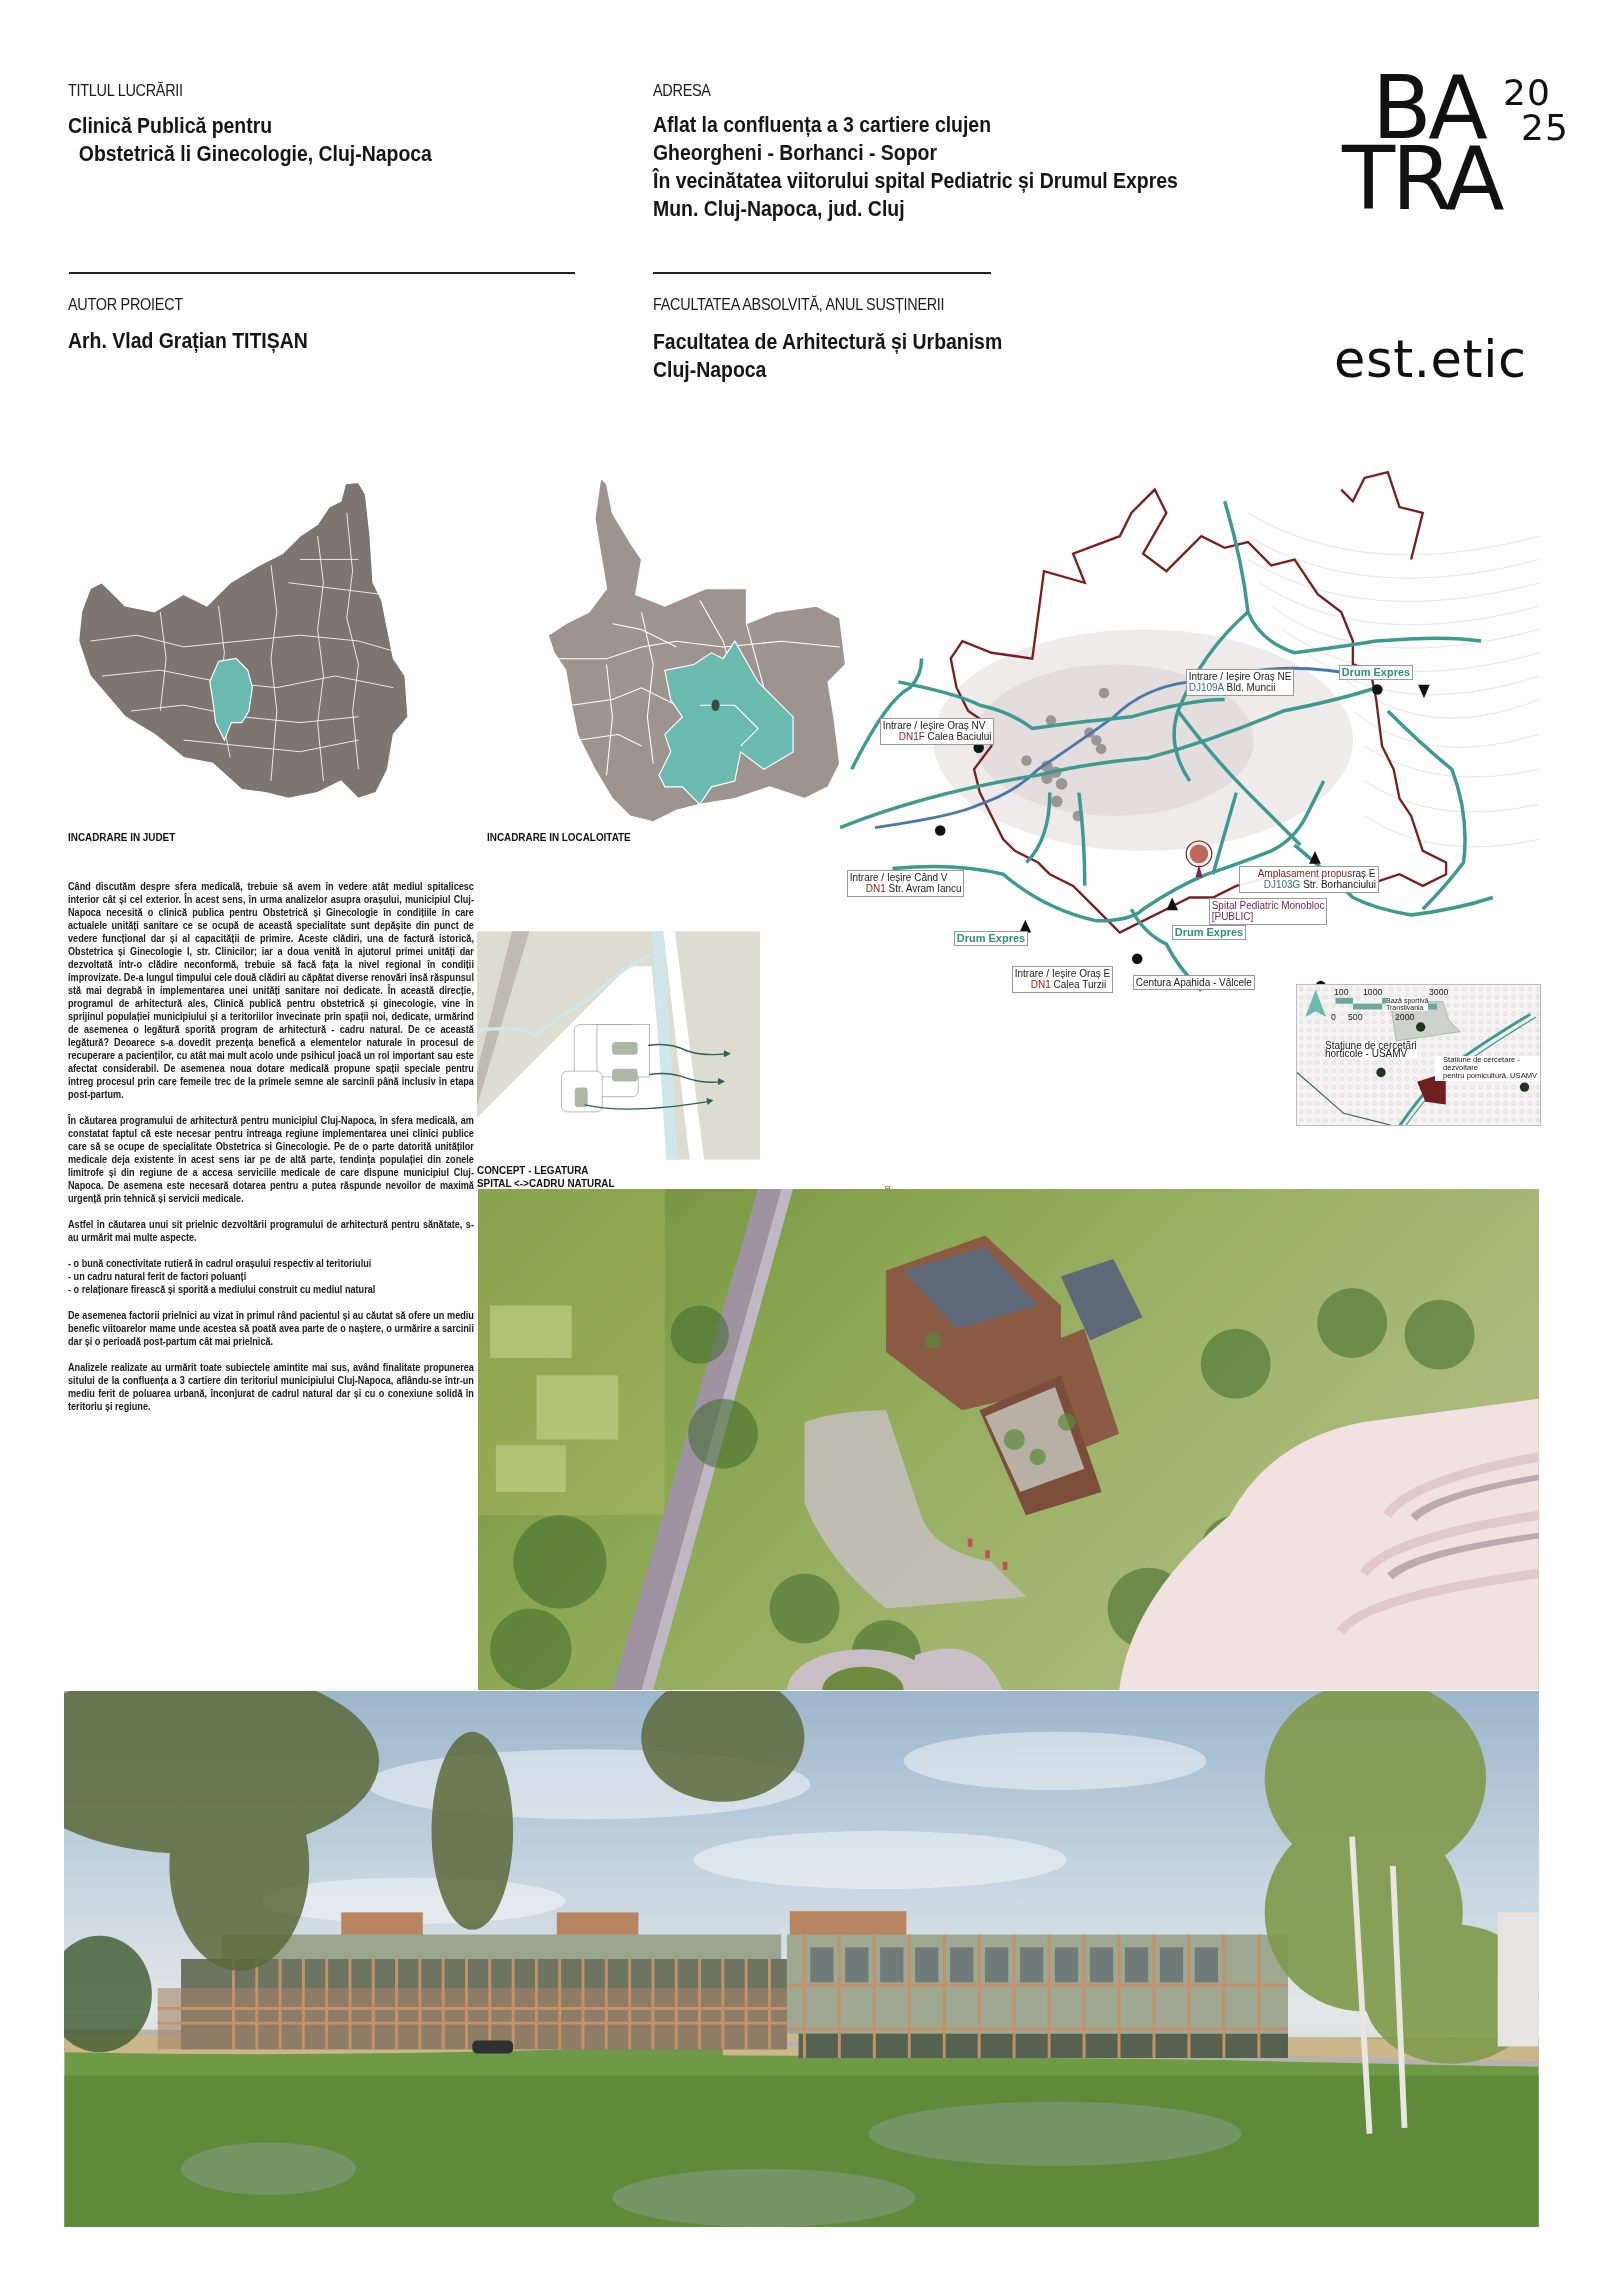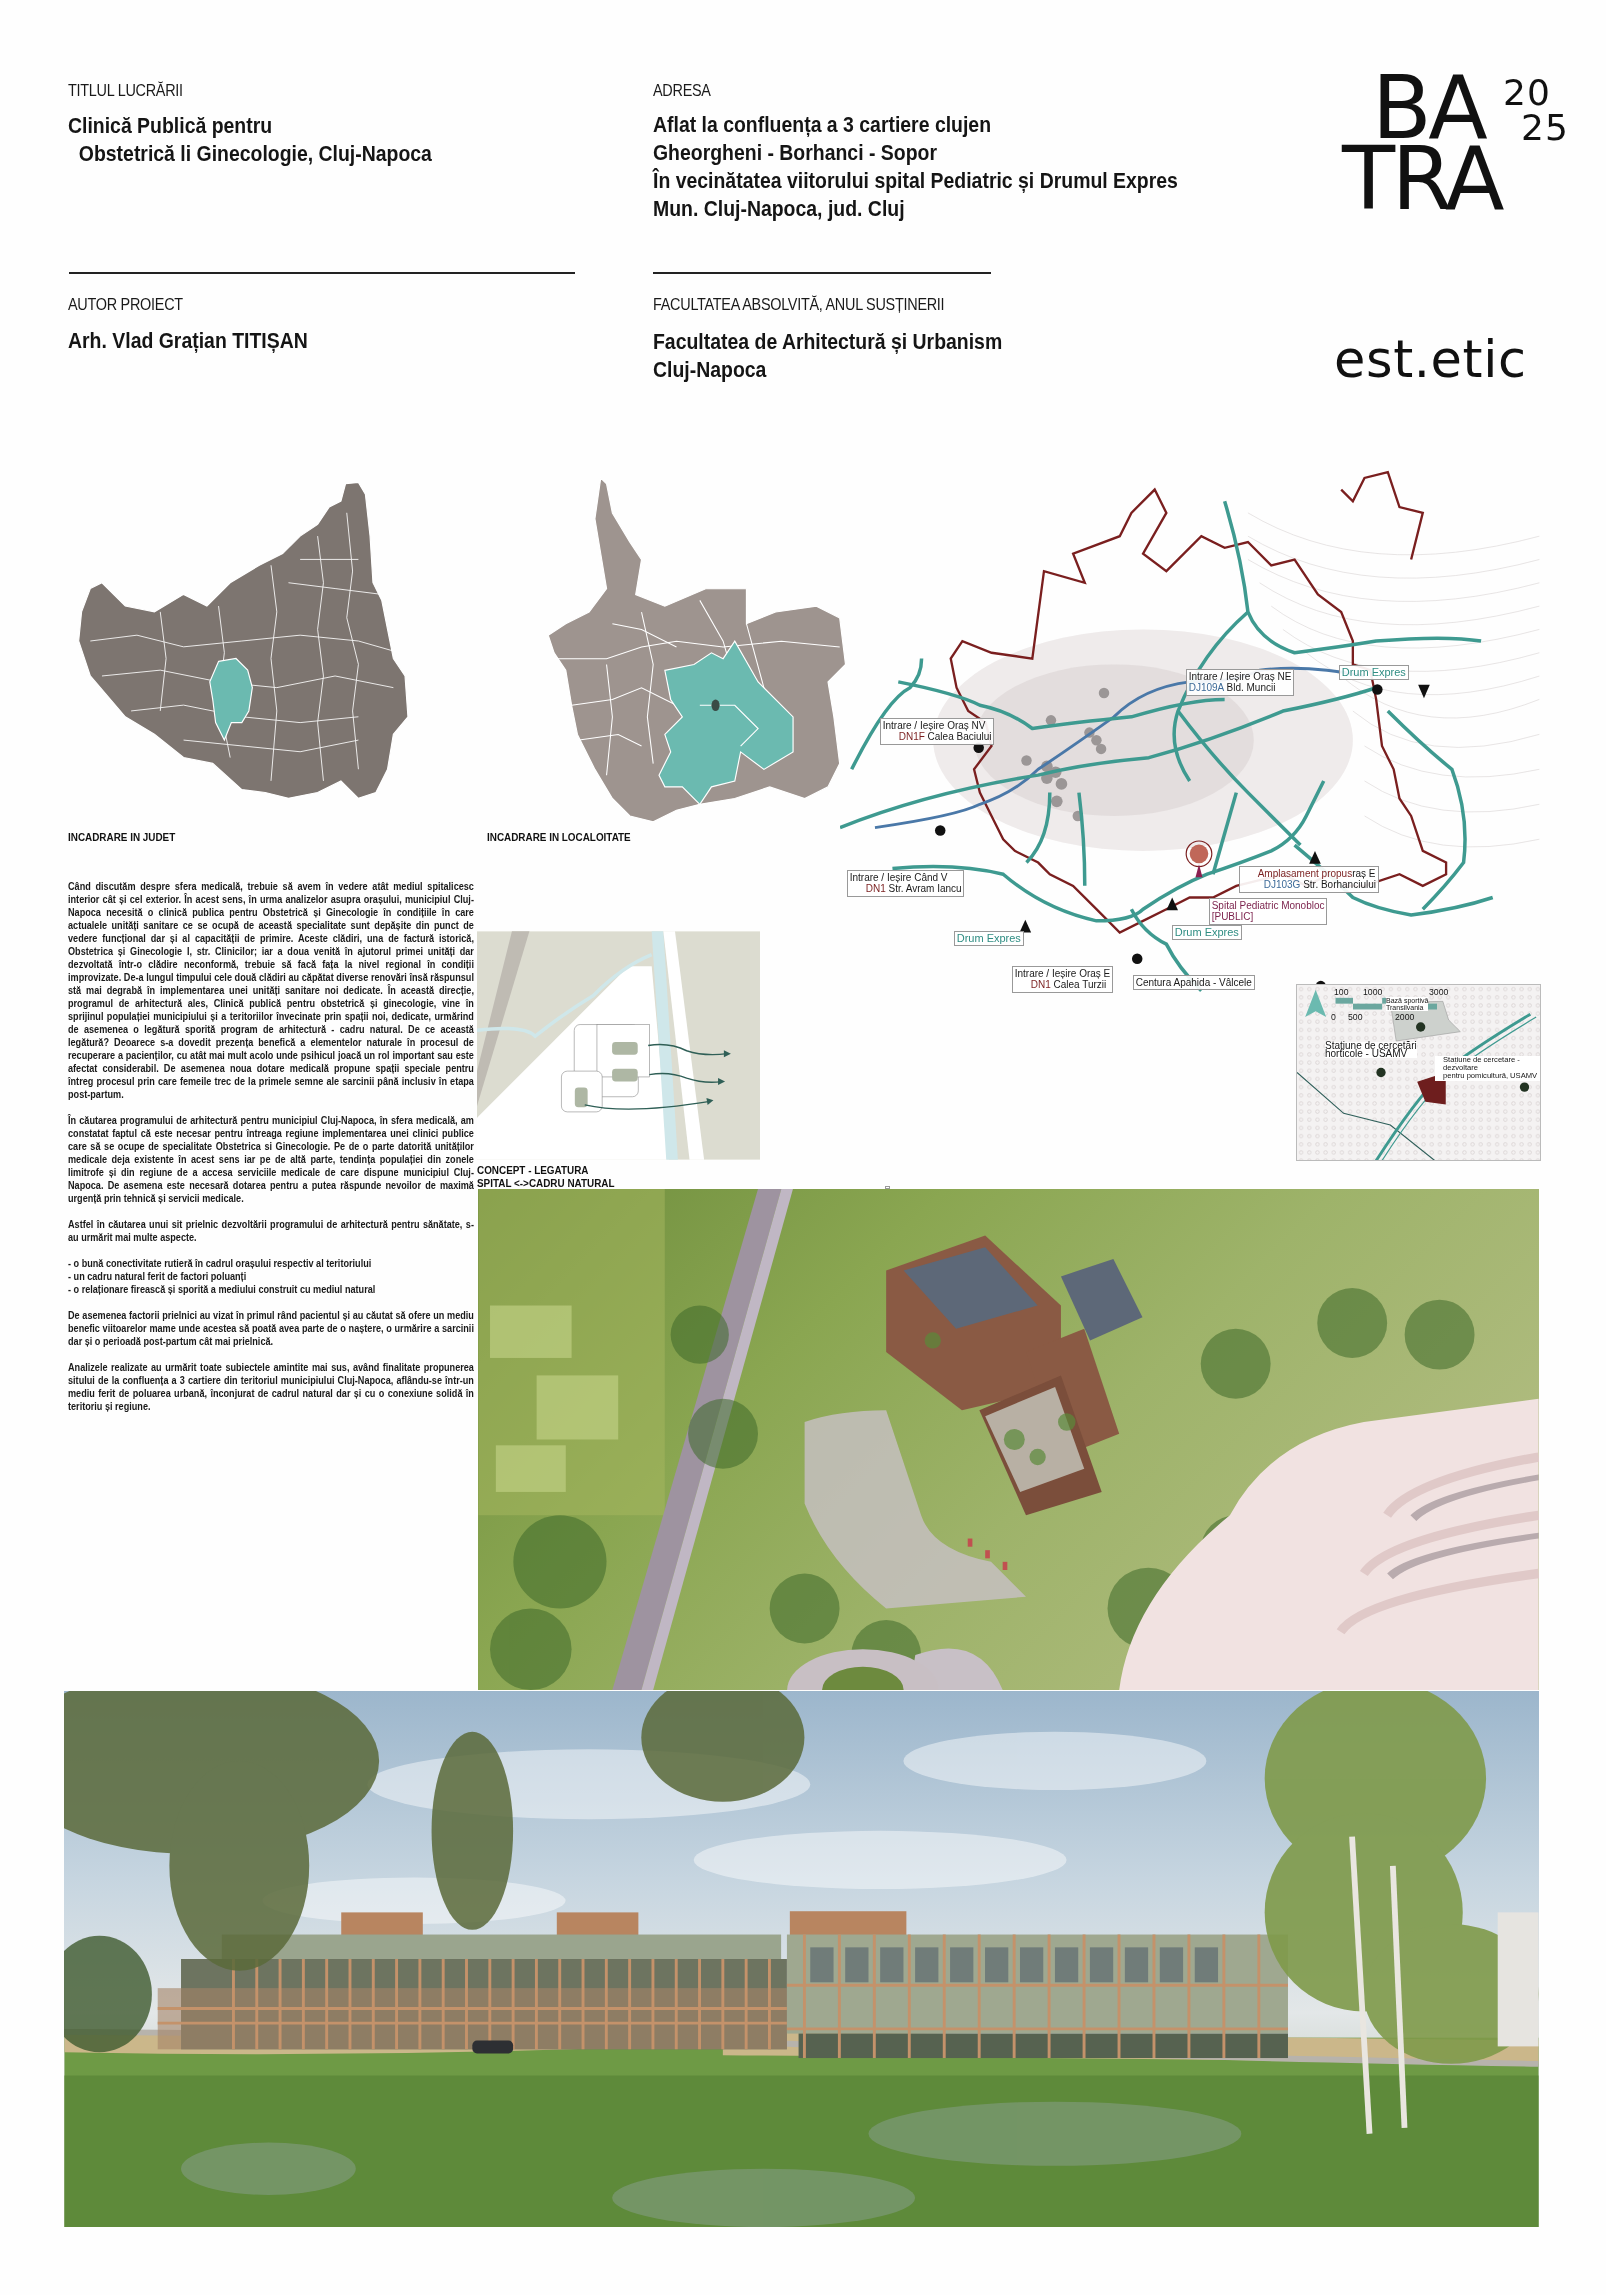--- a/index.html
+++ b/index.html
@@ -19,21 +19,21 @@
 
   .caption { font-size: 11px; font-weight: bold; color: #111; transform: scaleX(0.9); transform-origin: left; white-space: nowrap; }
 
   .body-text { font-size: 10.6px; line-height: 13px; font-weight: bold; color: #1a1a1a; text-align: justify; transform: scaleX(0.86); transform-origin: left top; width: 472px; }
   .body-text p { margin-bottom: 13px; }
   .body-text p.tight { margin-bottom: 0; }
 
   .map-label { position: absolute; background: rgba(255,255,255,0.92); border: 0.6px solid #999; font-size: 10px; line-height: 11.7px; padding: 0.6px 1.7px; white-space: nowrap; color: #1a1a1a; }
   .map-label .blue { color: #3c6a98; }
   .map-label .red { color: #7a1f1f; margin-left: 16px; }
-  .map-label.teal { color: #2f8d83; font-size: 11px; }
+  .map-label.teal { color: #2f8d83; font-size: 11px; font-weight: bold; }
   .map-label.pink { color: #7a1f4a; }
 
   .photo { overflow: hidden; }
 </style>
 </head>
 <body>
 
 <div class="abs label-small" style="left:68px;top:82px;">TITLUL LUCRĂRII</div>
 <div class="abs label-big" style="left:68px;top:112px;">Clinică Publică pentru</div>
 <div class="abs label-big" style="left:68px;top:140px;white-space:pre;">  Obstetrică li Ginecologie, Cluj-Napoca</div>
@@ -206,21 +206,21 @@
 <div class="map-label" style="left:1239px;top:866px;border:0.6px solid #999;">
   <div><span class="red">Amplasament propus</span><span>raș E</span></div>
   <div style="padding-left:22px;"><span class="blue">DJ103G</span><span> Str. Borhanciului</span></div>
 </div>
 <div class="map-label pink" style="left:1209px;top:898px;">
   <div>Spital Pediatric Monobloc</div>
   <div>[PUBLIC]</div>
 </div>
 <div class="map-label" style="left:1133px;top:975px;">Centura Apahida - Vâlcele</div>
 
-<div class="abs" style="left:1296px;top:984px;width:245px;height:177px;background:#f4f2f2;border:0.6px solid #bbb;overflow:hidden;">
+<div class="abs" style="left:1296px;top:984px;width:245px;height:142px;background:#f4f2f2;border:0.6px solid #bbb;overflow:hidden;">
   <svg width="245" height="175" viewBox="0 0 420 300">
     <defs>
       <pattern id="dots" width="14" height="14" patternUnits="userSpaceOnUse">
           <circle cx="7" cy="7" r="3" fill="none" stroke="#cfc8c8" stroke-width="1"></circle>
         </pattern>
     </defs>
     <rect x="0" y="0" width="420" height="300" fill="url(#dots)"></rect>
     <path d="M160 30 L250 28 L260 60 L280 80 L170 96 Z" fill="#cdd1cd" stroke="#999"></path>
     <path d="M0 150 L80 220 L160 240 L260 320" fill="none" stroke="#2f5f5a" stroke-width="2"></path>
     <path d="M130 310 Q200 200 250 150 Q300 110 400 50" fill="none" stroke="#3e9a90" stroke-width="5"></path>

